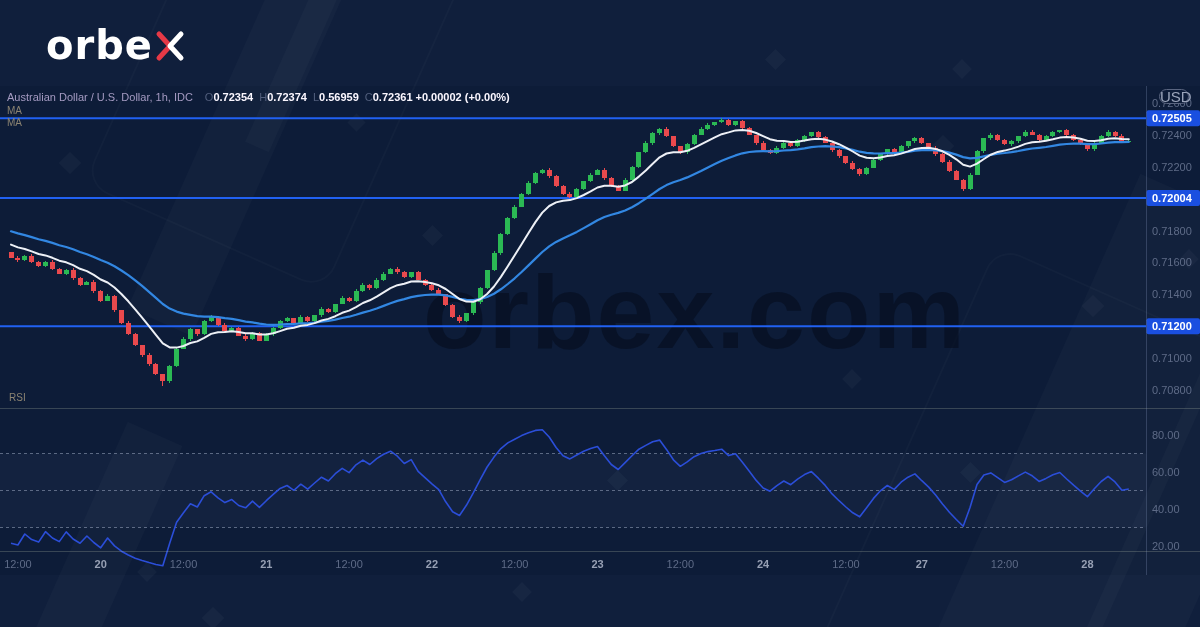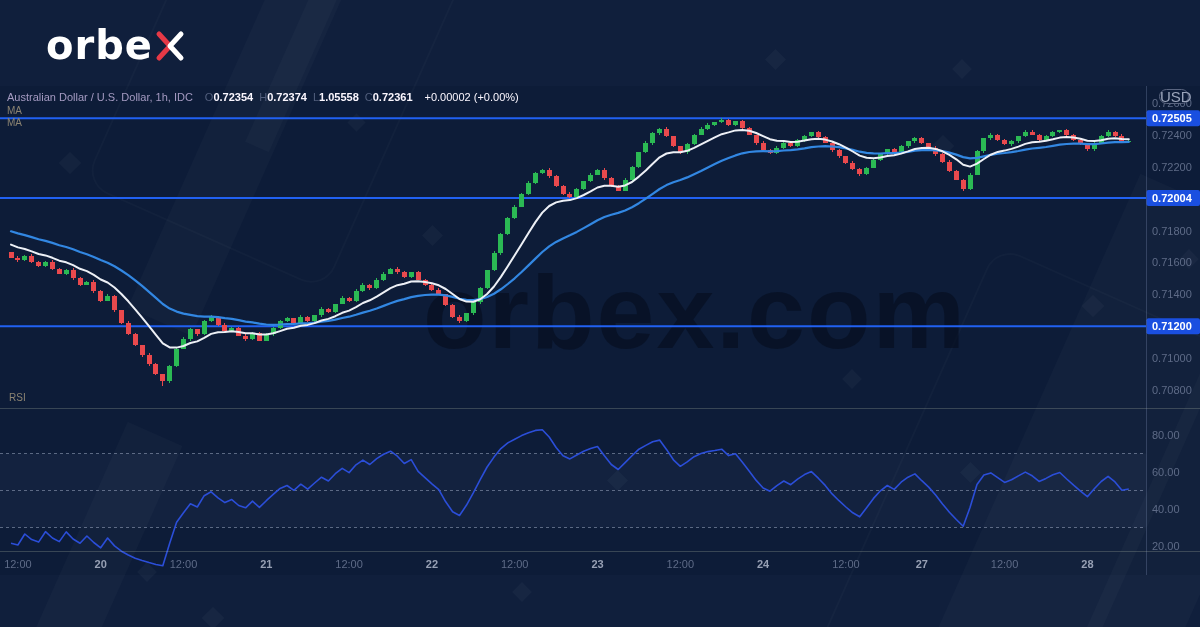--- a/index.html
+++ b/index.html
@@ -19,21 +19,21 @@
   
   .logo{left:46px;top:24px;display:flex;align-items:flex-start;}
   .logo-main{color:#ffffff;font-family:"DejaVu Sans",sans-serif;font-weight:700;
              font-size:40px;letter-spacing:1px;line-height:42px;}
   .logo-x{margin-left:2px;margin-top:6px;}
   
   .title-row{left:7px;top:91px;font-size:11px;white-space:nowrap;}
   .title-row .sym{color:#a59bc2;margin-right:6px;}
   .title-row .lt{color:#525f7d;margin-left:6px;}
   .title-row .vl{color:#fbf7ff;font-weight:700;}
-  .title-row .chg{color:#fbf7ff;font-weight:400;margin-left:12px;}
+  .title-row .chg{color:#fbf7ff;font-weight:700;margin-left:3px;}
   .ind-label{left:7px;font-size:10px;color:#8c8472;}
   .rsi-label{left:9px;top:392px;font-size:10px;color:#8c8472;}
   
   .usd-btn{left:1159px;top:89px;width:30px;height:15px;background:#0d1c38;
            border:1px solid #5a6580;border-radius:8px;color:#9aa4ba;font-size:15px;
            line-height:13px;text-align:left;padding:0;cursor:pointer;
            font-family:"Liberation Sans",sans-serif;}
 </style>
 </head>
 <body>
@@ -769,21 +769,21 @@
 
   <div class="overlay logo">
     <span class="logo-main">orbe</span>
     <svg class="logo-x" width="30" height="32" viewBox="0 0 30 32">
       <path d="M4,4 L15,16 M4,28 L15,16" stroke="#e63946" stroke-width="5" stroke-linecap="round" fill="none"></path>
       <path d="M26,4 L15,16 M26,28 L15,16" stroke="#ffffff" stroke-width="5" stroke-linecap="round" fill="none"></path>
     </svg>
   </div>
 
   <div class="overlay title-row">
-    <span class="sym">Australian Dollar / U.S. Dollar, 1h, IDC</span><span class="lt">O</span><span class="vl">0.72354</span><span class="lt">H</span><span class="vl">0.72374</span><span class="lt">L</span><span class="vl">1.05558</span><span class="lt">C</span><span class="vl">0.72361</span><span class="chg">+0.00002 (+0.00%)</span>
+    <span class="sym">Australian Dollar / U.S. Dollar, 1h, IDC</span><span class="lt">O</span><span class="vl">0.72354</span><span class="lt">H</span><span class="vl">0.72374</span><span class="lt">L</span><span class="vl">0.56959</span><span class="lt">C</span><span class="vl">0.72361</span><span class="chg">+0.00002 (+0.00%)</span>
   </div>
 
   <div class="overlay ind-label" style="top:105px">MA</div>
   <div class="overlay ind-label" style="top:117px">MA</div>
   <div class="overlay rsi-label">RSI</div>
 
   <button class="overlay usd-btn">USD</button>
 
 </div>
 

